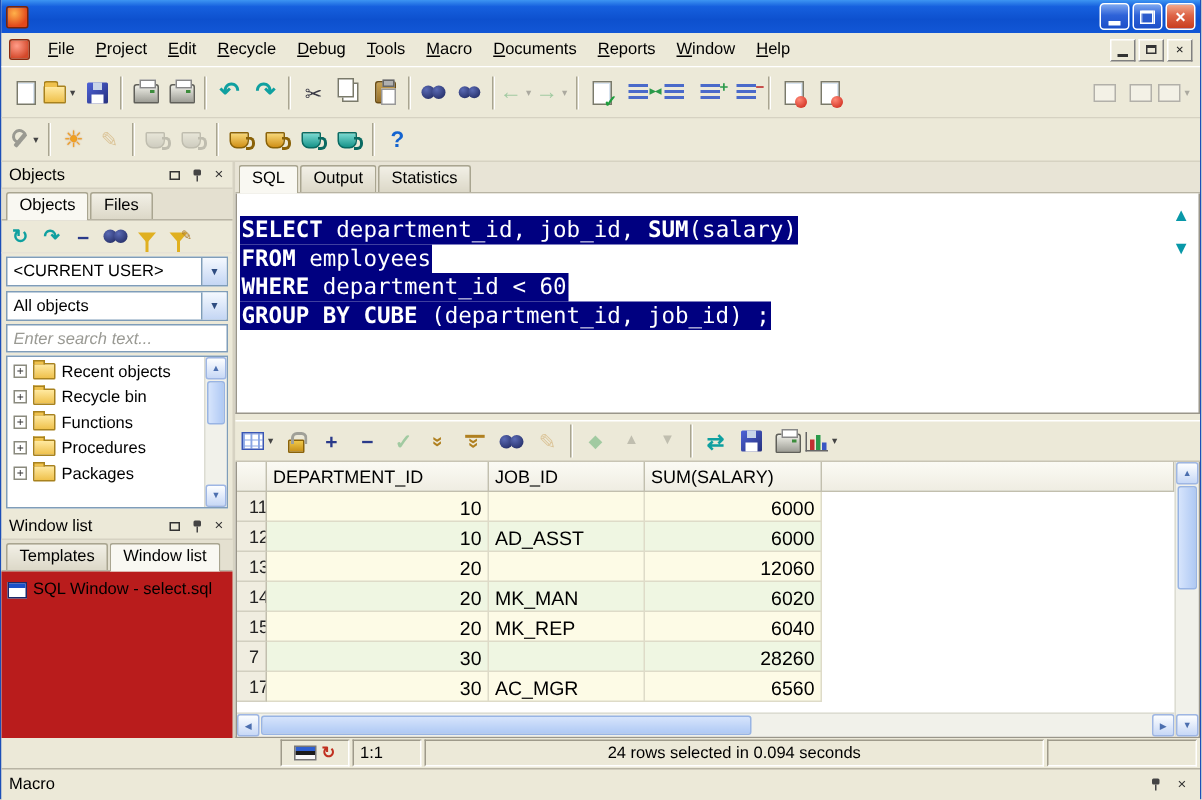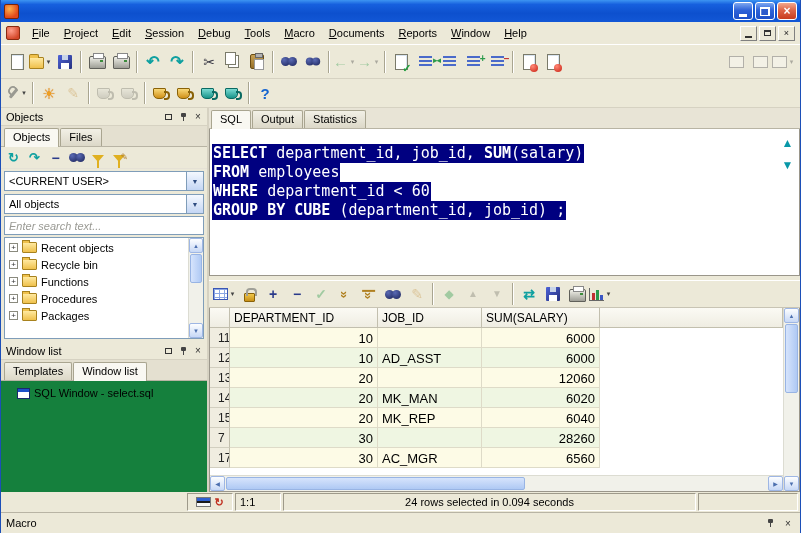--- a/index.html
+++ b/index.html
@@ -96,21 +96,21 @@
 .ic-grid{width:15px;height:12px;border:1px solid #3A56B4;background-color:#fff;background-image:linear-gradient(#8AA6E4 1px,transparent 1px),linear-gradient(90deg,#8AA6E4 1px,transparent 1px);background-size:5px 4px}
 .ic-lock{width:11px;height:9px;background:linear-gradient(#F0C84A,#C89018);border:1px solid #8A6208;border-radius:1px;position:relative;margin-top:6px}
 .ic-lock::before{content:"";position:absolute;left:1px;top:-6px;width:7px;height:6px;border:2px solid #A0A098;border-bottom:none;border-radius:4px 4px 0 0}
 .ic-chart{width:15px;height:13px;border-left:1px solid #666;border-bottom:1px solid #666;background-image:linear-gradient(#C03030,#C03030),linear-gradient(#2A9A4A,#2A9A4A),linear-gradient(#3A56C4,#3A56C4);background-repeat:no-repeat;background-size:3px 7px,3px 10px,3px 5px;background-position:2px 100%,6px 100%,10px 100%}
 .ic-funnel{width:0;height:0;border-left:6px solid transparent;border-right:6px solid transparent;border-top:7px solid #E0B020;position:relative;margin-top:2px}
 .ic-funnel::after{content:"";position:absolute;left:-1px;top:-2px;width:2px;height:8px;background:#E0B020}
 .ic-funnel.v-edit::before{content:"✎";position:absolute;left:2px;top:-9px;font-size:9px;color:#B08030}
 
 
 .content{flex:1;display:flex;min-height:0}
-.sidebar{width:208px;flex:none;display:flex;flex-direction:column;border-right:2px solid #D6D2C2;background:#ECE9D8}
+.sidebar{width:156px;flex:none;display:flex;flex-direction:column;border-right:2px solid #D6D2C2;background:#ECE9D8}
 .panel{display:flex;flex-direction:column;min-height:0}
 .panel.objects{height:234px;flex:none}
 .panel.windowlist{flex:1}
 .panel-header{height:18px;flex:none;display:flex;align-items:center;padding:0 2px 0 5px;border-bottom:1px solid #D6D2C2}
 .panel-title{flex:1}
 .mini-btn{width:14px;height:13px;display:flex;align-items:center;justify-content:center;font-size:10px;color:#333;margin-left:1px}
 .icon-float{width:7px;height:6px;border:1px solid #333}
 .icon-pin{position:relative;width:9px;height:10px;display:inline-block}
 .icon-pin::before{content:"";position:absolute;left:2px;top:1px;width:5px;height:4px;background:#444;border-radius:1px}
 .icon-pin::after{content:"";position:absolute;left:4px;top:5px;width:1px;height:4px;background:#444}
@@ -124,21 +124,21 @@
 .combo-btn{width:17px;height:100%;display:flex;align-items:center;justify-content:center;font-size:7px;color:#2E4C80;background:linear-gradient(#F4F8FE,#C4D6F4);border-left:1px solid #7F9DB9}
 .searchbox{height:19px;margin:1px 3px 2px;border:1px solid #7F9DB9;background:#fff;display:flex;flex:none}
 .search-input{flex:1;border:none;outline:none;font:italic 11px "Liberation Sans",sans-serif;color:#333;padding:0 4px;background:transparent}
 .search-input::placeholder{color:#9A9A94;font-style:italic}
 .tree-wrap{flex:1;display:flex;min-height:0;margin:0 3px 3px;border:1px solid #7F9DB9;background:#fff}
 .tree{flex:1;overflow:hidden;padding-top:1px}
 .tree-row{display:flex;align-items:center;height:17px;padding-left:4px;white-space:nowrap}
 .expander{width:9px;height:9px;border:1px solid #8A8A7E;background:#fff;font-size:8px;line-height:7px;text-align:center;color:#333;flex:none}
 .tree .folder{width:15px;height:11px;background:linear-gradient(#FFE9A0,#EFC14C);border:1px solid #A8821E;border-radius:1px;position:relative;margin:0 4px;flex:none}
 .tree .folder::before{content:"";position:absolute;top:-3px;left:-1px;width:6px;height:2px;background:#EFC14C;border:1px solid #A8821E;border-bottom:none}
-.wl-content{flex:1;background:#15803d;padding:3px 16px}
+.wl-content{flex:1;background:#b91c1c;padding:3px 4px}
 .wl-item{display:flex;align-items:center;height:18px;gap:4px}
 .winicon{width:13px;height:11px;border:1px solid #1A2A6A;background:#fff;flex:none}
 .winicon::before{content:"";display:block;height:3px;background:#1C50C8}
 
 
 .vsb{width:16px;flex:none;display:flex;flex-direction:column;background:#F1F1EA;border-left:1px solid #DCDCD2}
 .vsb.small{width:15px}
 .sb-btn{height:15px;flex:none;display:flex;align-items:center;justify-content:center;font-size:6px;color:#4C6FAF;background:linear-gradient(#FDFEFF,#C7D8F6);border:1px solid #9EB6E4;border-radius:2px}
 .sb-track{flex:1;position:relative}
 .sb-thumb{position:absolute;left:1px;right:1px;background:linear-gradient(90deg,#D6E4FC,#AFC9F4);border:1px solid #98B4E4;border-radius:2px}
@@ -201,21 +201,21 @@
       <span class="cap-btn close">×</span>
     </span>
   </div>
 
   <div class="menubar">
     <span class="child-icon"></span>
     <nav style="display:flex">
         <span class="menu-item">File</span>
         <span class="menu-item">Project</span>
         <span class="menu-item">Edit</span>
-        <span class="menu-item">Session</span>
+        <span class="menu-item">Recycle</span>
         <span class="menu-item">Debug</span>
         <span class="menu-item">Tools</span>
         <span class="menu-item">Macro</span>
         <span class="menu-item">Documents</span>
         <span class="menu-item">Reports</span>
         <span class="menu-item">Window</span>
         <span class="menu-item">Help</span>
       </nav>
     <span class="mdi-controls">
       <span class="mdi-btn">

